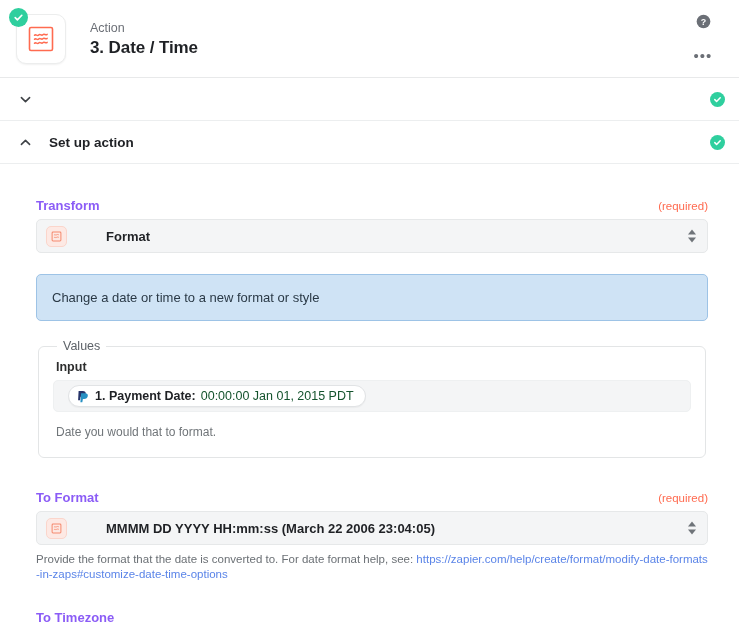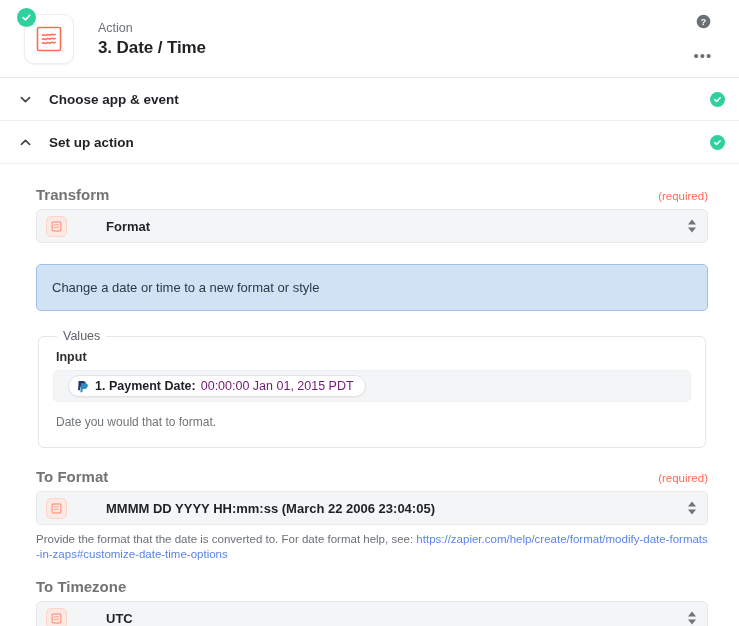--- a/index.html
+++ b/index.html
@@ -13,21 +13,21 @@
   }
 
   
   .step-header {
     position: relative;
     height: 78px;
     background: #ffffff;
     border-bottom: 1px solid #e8e9ea;
     display: flex;
     align-items: center;
-    padding: 0 16px;
+    padding: 0 8px;
   }
   .app-icon-wrap {
     position: relative;
     width: 50px; height: 50px;
     flex: 0 0 50px;
     margin-left: 8px;
   }
   .app-icon {
     width: 50px; height: 50px;
     background: #ffffff;
@@ -123,23 +123,24 @@
     background: #ffffff;
   }
   .field { margin-bottom: 0; }
   .field-head {
     display: flex;
     align-items: baseline;
     justify-content: space-between;
     margin-bottom: 6px;
   }
   .field-label {
-    font-size: 15px;
+    font-size: 13px;
     font-weight: bold;
-    color: #737373;
+    color: #8b5cf6;
+    margin-top: 12px;
   }
   .required-tag {
     font-size: 11.5px;
     color: #ff6b50;
   }
 
   .select-box {
     position: relative;
     height: 34px;
     background: #f4f5f6;
@@ -235,21 +236,21 @@
     background: #ffffff;
     border: 1px solid #e1e3e5;
     border-radius: 11px;
     padding: 0 11px 0 8px;
     font-size: 12.5px;
     white-space: nowrap;
     box-shadow: 0 1px 1px rgba(0,0,0,.04);
   }
   .token .pp { margin-right: 6px; display:flex; }
   .token-key { font-weight: bold; color: #1f2125; }
-  .token-val { color: #701a75; margin-left: 5px; }
+  .token-val { color: #14532d; margin-left: 5px; }
   .help-text {
     font-size: 12px;
     color: #707579;
     margin-top: 12px;
     margin-left: 3px;
     line-height: 17px;
   }
 
   .desc {
     font-size: 11.5px;
@@ -303,21 +304,20 @@
     </div>
   </div>
 </div>
 
 <div class="accordion-row">
   <span class="chev">
     <svg width="13" height="13" viewBox="0 0 14 14" aria-hidden="true">
       <path d="M2.6 5L7 9.3 11.4 5" fill="none" stroke="#3f4347" stroke-width="1.7" stroke-linecap="round" stroke-linejoin="round"></path>
     </svg>
   </span>
-  <span class="accordion-label">Choose app &amp; event</span>
   <span class="accordion-check">
     <svg width="9" height="9" viewBox="0 0 12 12" aria-hidden="true">
       <path d="M2.4 6.2L4.8 8.6 9.6 3.6" fill="none" stroke="#ffffff" stroke-width="2" stroke-linecap="round" stroke-linejoin="round"></path>
     </svg>
   </span>
 </div>
 
 <div class="accordion-row">
   <span class="chev">
     <svg width="13" height="13" viewBox="0 0 14 14" aria-hidden="true">

